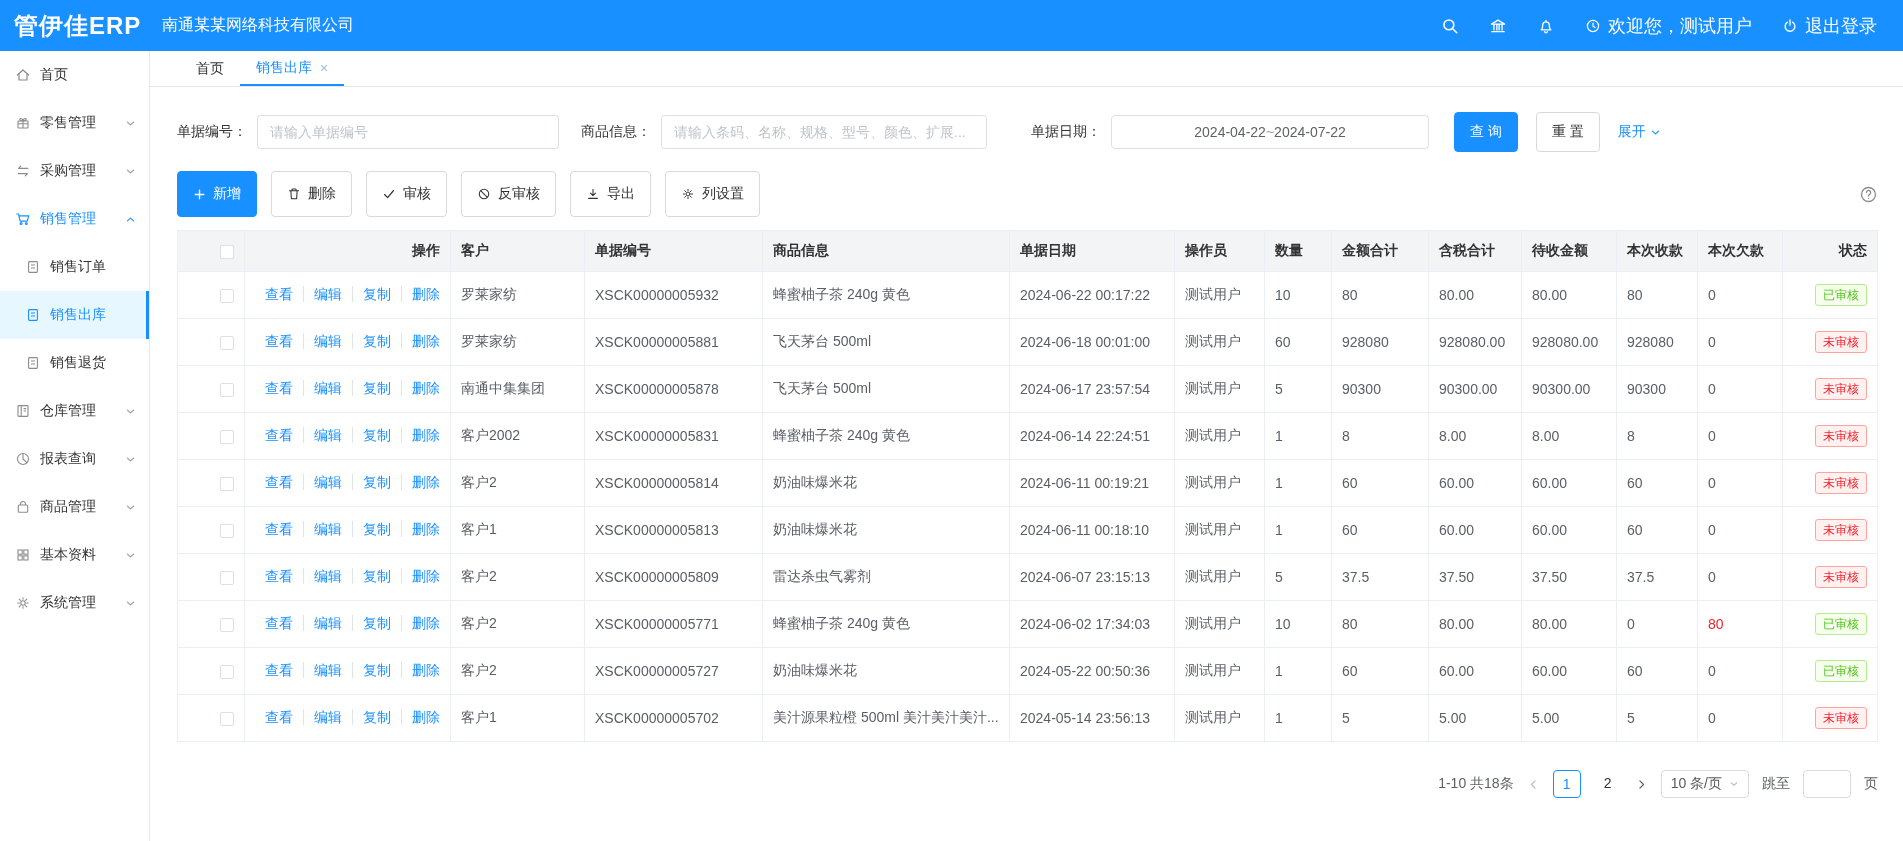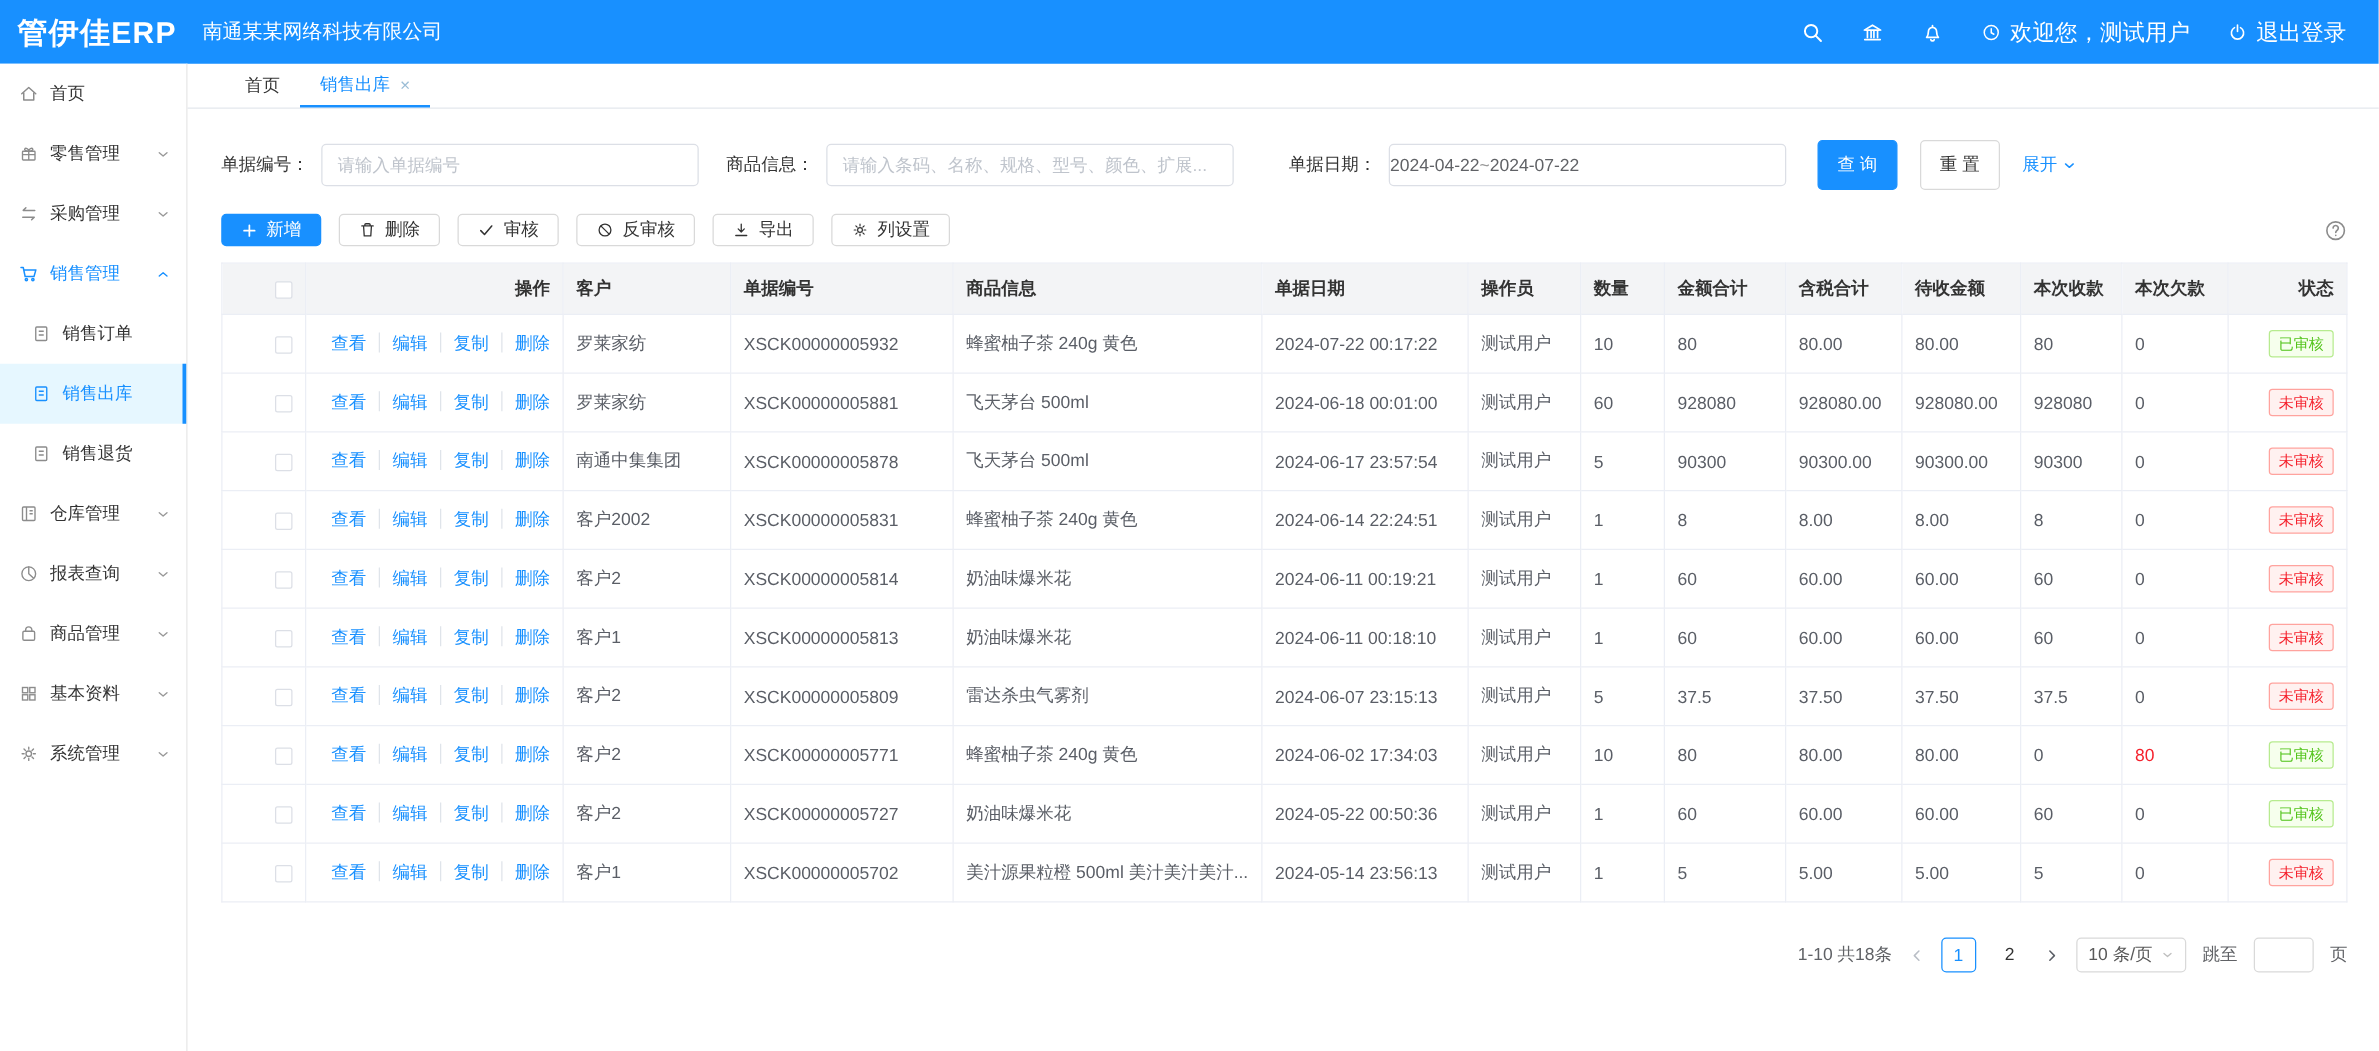--- a/index.html
+++ b/index.html
@@ -41,33 +41,33 @@
   
   .filter-row { margin-top:25px; display:flex; align-items:center; }
   .f-label { color:#333; margin-right:10px; white-space:nowrap; }
   .f-input { height:34px; border:1px solid #dcdfe6; border-radius:4px; padding:0 12px; font-size:14px; color:#606266; outline:none;
     font-family:"Liberation Sans","DejaVu Sans",sans-serif; }
   .f-input::placeholder { color:#bfc4cc; }
   .inp-orderno { width:302px; }
   .inp-product { width:326px; margin-right:22px; }
   .gap22 { width:22px; flex:none; }
   .date-range { width:318px; height:34px; border:1px solid #dcdfe6; border-radius:4px; display:flex; align-items:center;
-    justify-content:flex-start; color:#606266; cursor:pointer; }
+    justify-content:center; color:#606266; cursor:pointer; }
   .date-sep { color:#999; }
   .btn { height:40px; border-radius:4px; border:1px solid #d9d9d9; background:#fff; color:#333; font-size:14px;
     padding:0 15px; cursor:pointer; display:inline-flex; align-items:center; gap:7px;
     font-family:"Liberation Sans","DejaVu Sans",sans-serif; }
   .btn-primary { background:#1890ff; border-color:#1890ff; color:#fff; }
   .btn-search { margin-left:25px; }
   .btn-reset { margin-left:18px; }
   .expand-link { margin-left:18px; color:#1890ff; display:inline-flex; align-items:center; gap:4px; }
 
   
   .toolbar { margin-top:19px; display:flex; align-items:center; gap:14px; }
-  .toolbar .btn { height:26px; }
+  .toolbar .btn { height:46px; }
   .help-icon { margin-left:auto; color:#8c8c8c; cursor:pointer; }
 
   
   table { border-collapse:collapse; table-layout:fixed; width:1700px; margin-top:13px; }
   th, td { border:1px solid #ebeef5; padding:0 10px; text-align:left; overflow:hidden; white-space:nowrap; text-overflow:ellipsis; }
   th { height:41px; background:#f3f4f6; font-weight:700; color:#333; font-size:14px; }
   td { height:47px; color:#5a5e66; font-size:14px; background:#fff; }
   th.c, td.c { text-align:right; }
   .checkbox { display:inline-block; width:14px; height:14px; border:1px solid #dcdfe6; border-radius:2px; background:#fff; cursor:pointer; vertical-align:middle; }
   .action-link { color:#1890ff; font-size:14px; }
@@ -422,21 +422,21 @@
             <th class="c">状态</th>
           </tr>
         </thead>
         <tbody>
             <tr>
               <td class="c"><span class="checkbox"></span></td>
               <td class="c"><a class="action-link">查看</a><a class="action-link">编辑</a><a class="action-link">复制</a><a class="action-link">删除</a></td>
               <td><span>罗莱家纺</span></td>
               <td><span>XSCK00000005932</span></td>
               <td><span>蜂蜜柚子茶 240g 黄色</span></td>
-              <td><span>2024-07-22 00:17:22</span></td>
+              <td><span>2024-06-22 00:17:22</span></td>
               <td><span>测试用户</span></td>
               <td><span>10</span></td>
               <td><span>80</span></td>
               <td><span>80.00</span></td>
               <td><span>80.00</span></td>
               <td><span>80</span></td>
               <td><span>0</span></td>
               <td class="c"><span class="badge badge-green">已审核</span></td>
             </tr>
             <tr>

